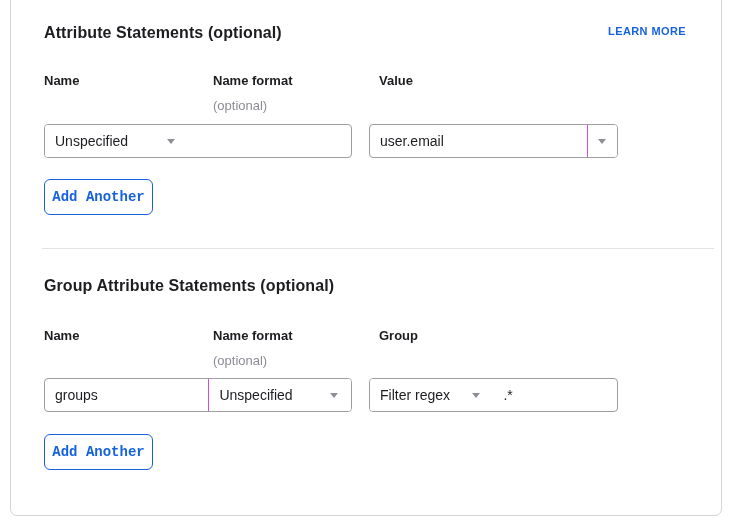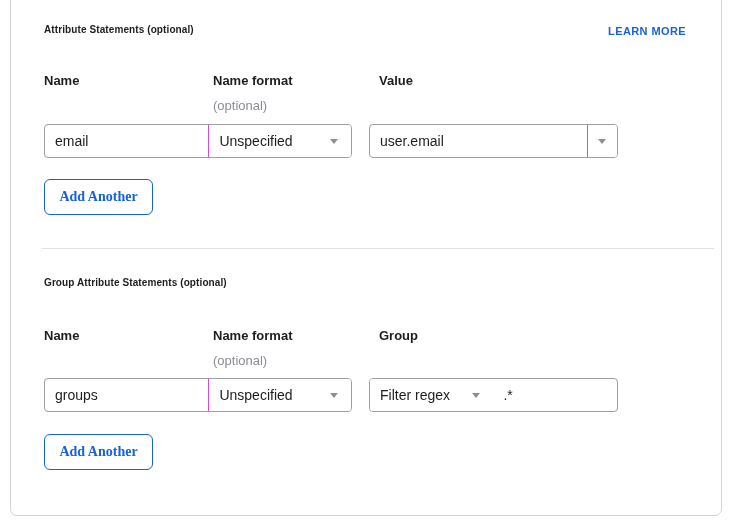--- a/index.html
+++ b/index.html
@@ -23,21 +23,21 @@
   .divider {
     position: absolute;
     left: 31px; width: 672px; height: 1px;
     background: #e2e2e4;
   }
   .divider-mid { top: 267px; }
 
   .section-title {
     position: absolute;
     left: 33px;
-    font-size: 10px;
+    font-size: 16px;
     font-weight: 700;
     color: #1d1d21;
     letter-spacing: .1px;
   }
   .title-1 { top: 43px; }
   .title-2 { top: 296px; }
 
   .learn-more {
     position: absolute;
     right: 35px; top: 44px;
@@ -138,21 +138,21 @@
   .caret-btn .caret { right: 11px; }
 
   .add-btn {
     position: absolute;
     left: 33px;
     width: 109px; height: 36px;
     background: #fff;
     border: 1px solid #1662dd;
     border-radius: 6px;
     color: #1662dd;
-    font-family: Liberation Serif, serif;
+    font-family: Liberation Mono, monospace;
     font-size: 14px;
     font-weight: 700;
     cursor: pointer;
   }
   .add-1 { top: 198px; }
   .add-2 { top: 453px; }
 </style>
 </head>
 <body>
 
@@ -162,21 +162,20 @@
     <h2 class="section-title title-1">Attribute Statements (optional)</h2>
     <a class="learn-more">LEARN MORE</a>
 
     <span class="col-header hrow-1 col-a">Name</span>
     <span class="col-header hrow-1 col-b">Name format</span>
     <span class="col-header hrow-1 col-c">Value</span>
     <span class="optional-hint opt-1">(optional)</span>
 
     <div class="field-row frow-1">
       <div class="joined name-group">
-        <input class="text-input w-name" type="text" value="email" style="">
         <div class="select-box sel-format">
           <span>Unspecified</span>
           <span class="caret"></span>
         </div>
       </div>
       <div class="joined value-group">
         <input class="text-input w-value" type="text" value="user.email" style="">
         <div class="caret-btn">
           <span class="caret"></span>
         </div>

